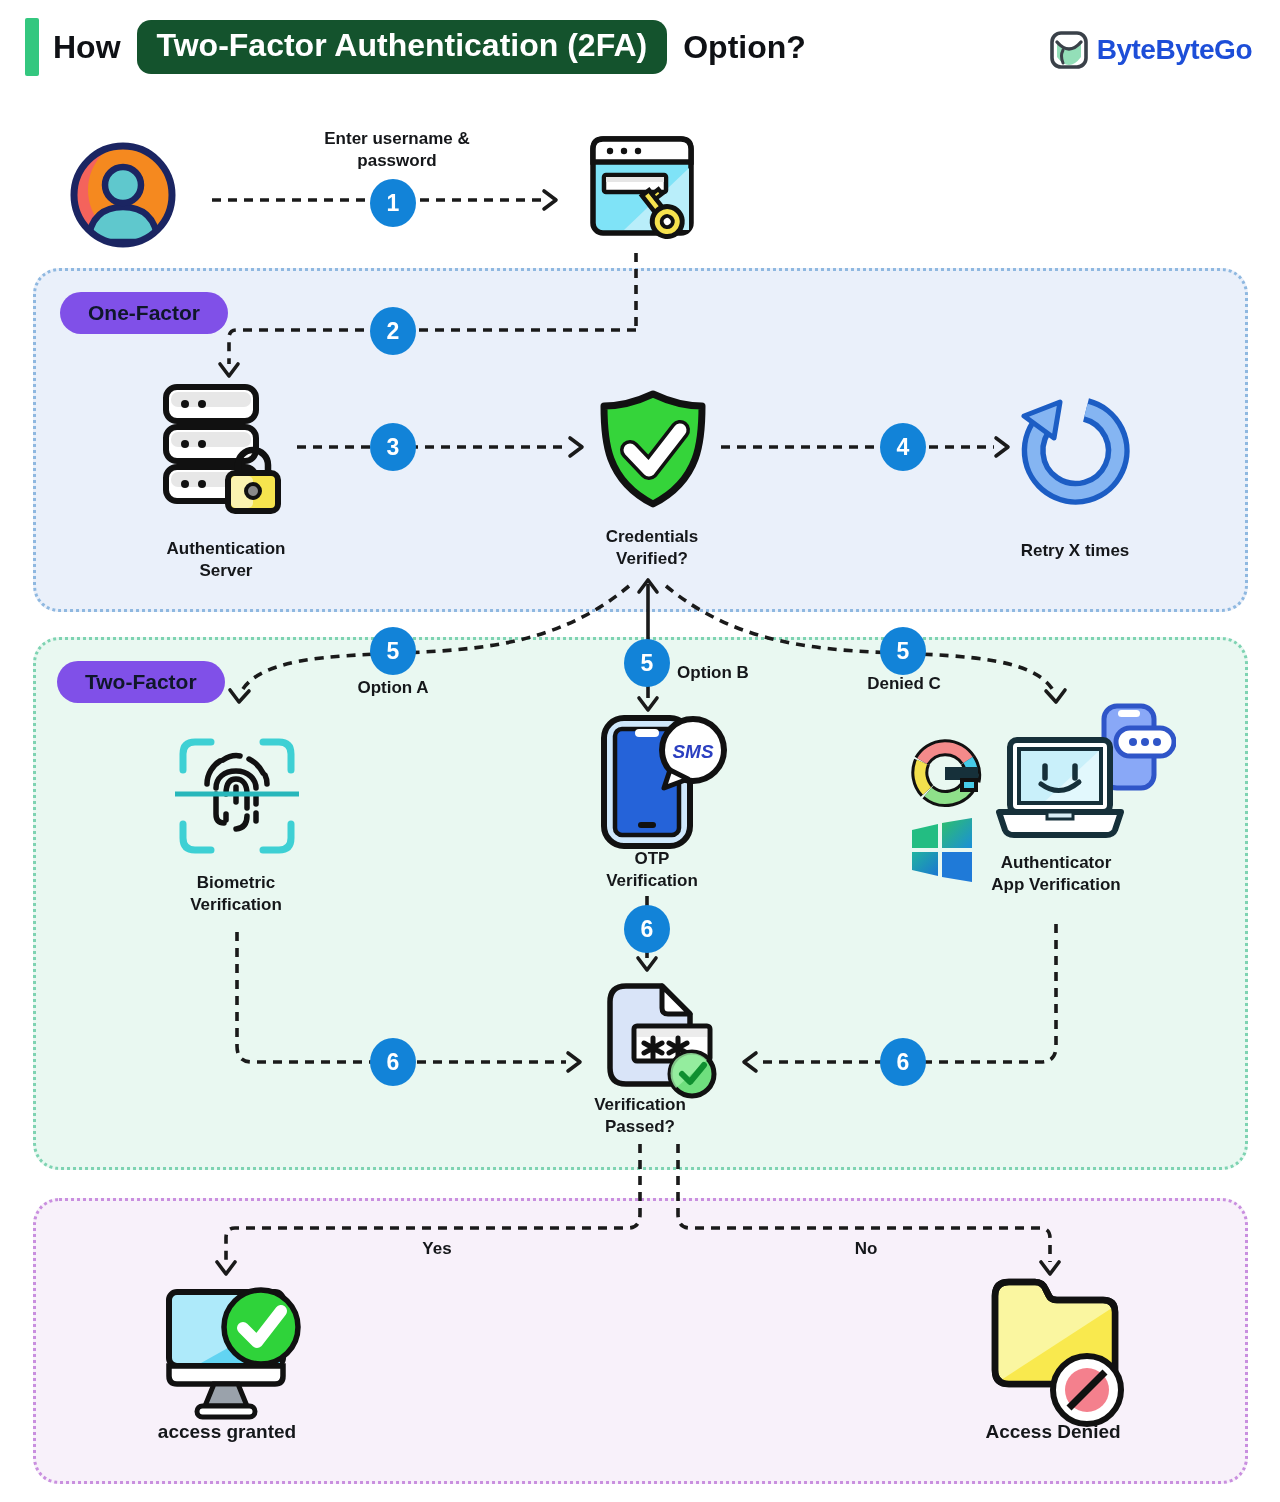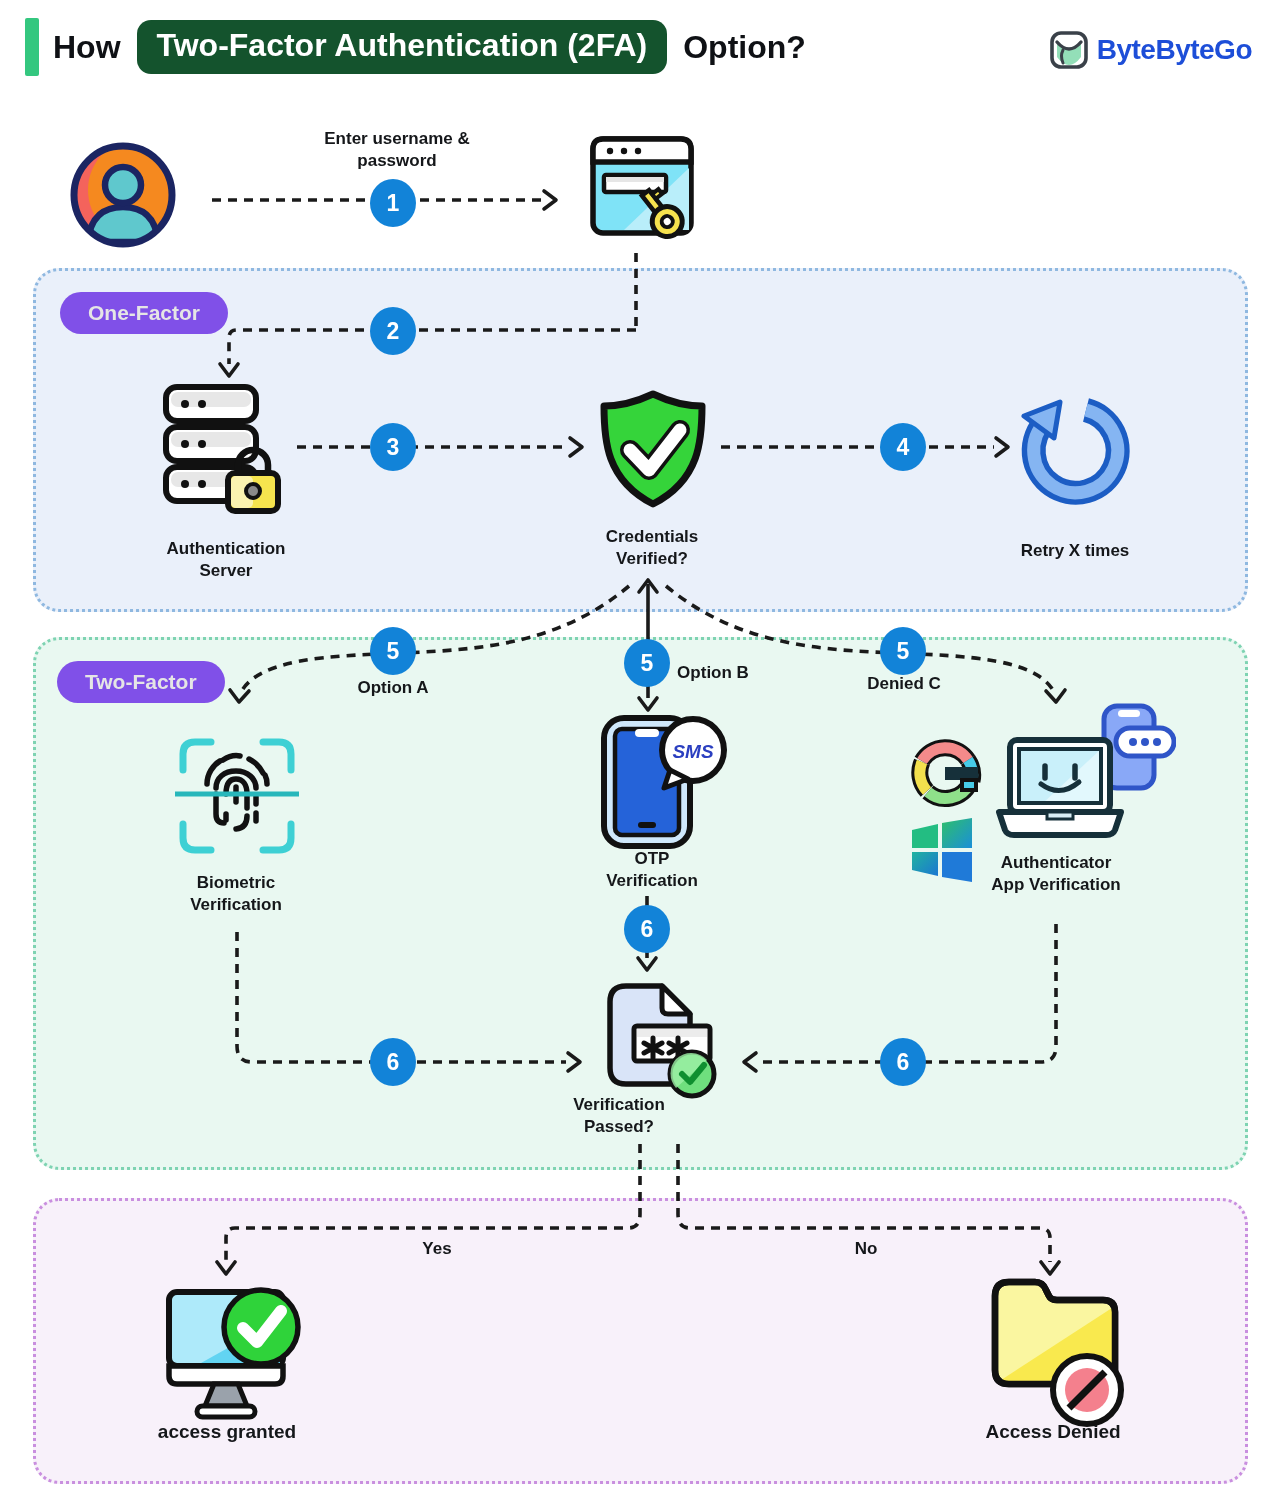--- a/index.html
+++ b/index.html
@@ -14,21 +14,21 @@
   .title-hl{background:#14532d;color:#fff;padding:7px 20px 10px;border-radius:14px;}
   .brand{position:absolute;right:28px;top:30px;display:flex;align-items:center;gap:8px;}
   .brand-name{font-size:28px;font-weight:600;color:#1d4ed8;letter-spacing:-0.5px;}
 
   
   .zone{position:absolute;left:33px;width:1215px;border-radius:26px;box-sizing:border-box;}
   .zone-one{top:268px;height:344px;background:#eaf0fa;border:3px dotted #8fb8e0;}
   .zone-two{top:637px;height:533px;background:#e9f8f1;border:3px dotted #7ed3b2;}
   .zone-out{top:1198px;height:286px;background:#f8f1fa;border:3px dotted #c98fdf;}
 
-  .pill{position:absolute;background:#8050e8;color:#e5e5e5;font-weight:800;font-size:21px;
+  .pill{position:absolute;background:#8050e8;color:#0f172a;font-weight:800;font-size:21px;
         padding:9px 28px;border-radius:24px;}
 
   
   .badge{position:absolute;width:46px;height:48px;border-radius:50%;background:#1283d8;color:#fff;
          display:flex;align-items:center;justify-content:center;font-size:23px;font-weight:700;}
 
   
   .lbl{position:absolute;transform:translateX(-50%);text-align:center;font-size:17px;
        font-weight:600;line-height:1.3;color:#15171a;}
   .lbl-b{font-weight:700;font-size:19px;}
@@ -310,19 +310,19 @@
   <div class="lbl" style="left:397px;top:128px;width:175px;">Enter username &amp; password</div>
   <div class="lbl" style="left:226px;top:538px;width:150px;">Authentication Server</div>
   <div class="lbl" style="left:652px;top:526px;width:125px;">Credentials Verified?</div>
   <div class="lbl" style="left:1075px;top:540px;width:190px;">Retry X times</div>
   <div class="lbl" style="left:393px;top:677px;width:120px;">Option A</div>
   <div class="lbl" style="left:713px;top:662px;width:120px;">Option B</div>
   <div class="lbl" style="left:904px;top:673px;width:120px;">Denied C</div>
   <div class="lbl" style="left:236px;top:872px;width:140px;">Biometric Verification</div>
   <div class="lbl" style="left:652px;top:848px;width:125px;">OTP Verification</div>
   <div class="lbl" style="left:1056px;top:852px;width:135px;">Authenticator App Verification</div>
-  <div class="lbl" style="left:619px;top:1094px;width:135px;">Verification Passed?</div>
+  <div class="lbl" style="left:640px;top:1094px;width:135px;">Verification Passed?</div>
   <div class="lbl" style="left:437px;top:1238px;width:80px;">Yes</div>
   <div class="lbl" style="left:866px;top:1238px;width:80px;">No</div>
   <div class="lbl lbl-b" style="left:227px;top:1420px;width:200px;">access granted</div>
   <div class="lbl lbl-b" style="left:1053px;top:1420px;width:200px;">Access Denied</div>
 
 </div>
 
 </body></html>

